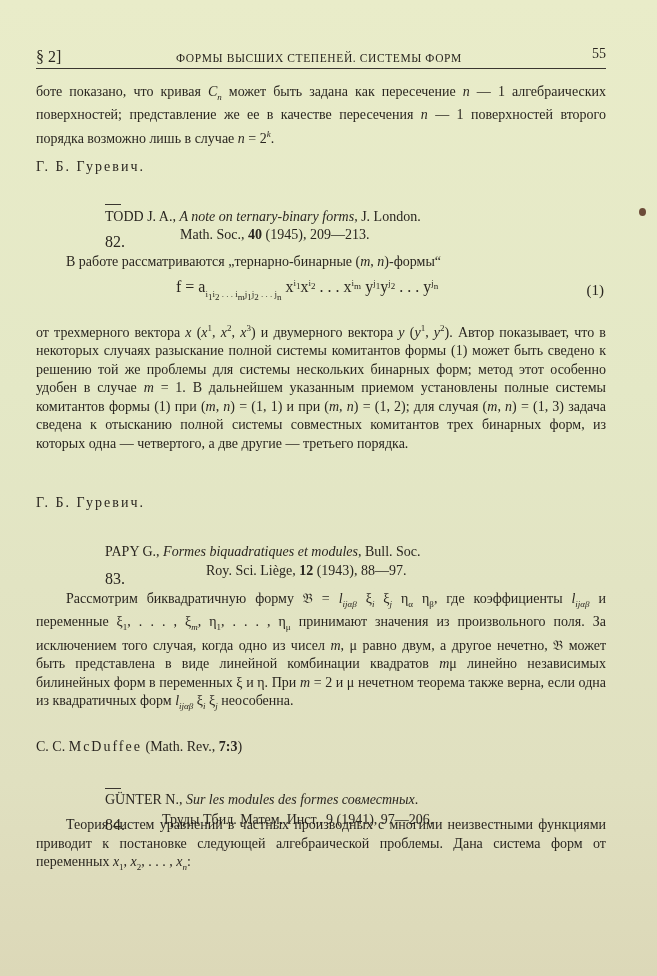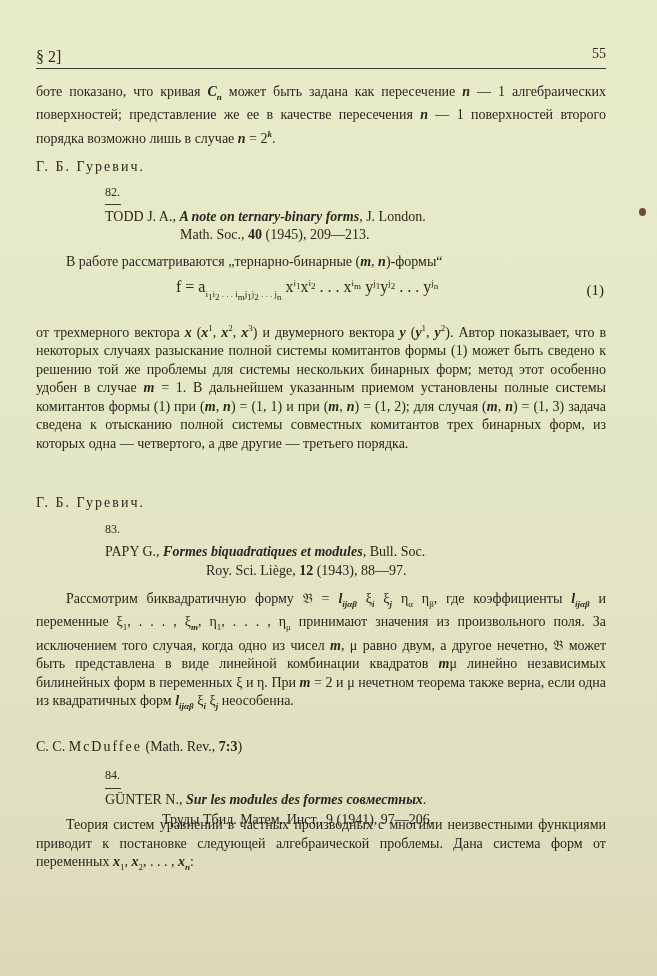--- a/index.html
+++ b/index.html
@@ -15,35 +15,36 @@
     position: absolute; top: 46px; left: 0; width: 570px; height: 22px;
     border-bottom: 1.2px solid #3a3630;
   }
   .hdr-sec { position: absolute; left: 0; top: 2px; font-size: 16px; }
   .hdr-title { position: absolute; left: 140px; top: 6px; font-size: 11.5px; letter-spacing: 0.6px; }
   .hdr-page { position: absolute; right: 0; top: 0; font-size: 14px; }
   .p { position: absolute; left: 0; width: 570px; font-size: 14px; line-height: 18.5px; text-align: justify; }
   .ind { text-indent: 30px; }
   .right { }
   .sig { letter-spacing: 2px; }
-  .num { position: absolute; left: 69px; font-size: 12px; }
+  .num { position: absolute; left: 69px; font-size: 16px; margin-top: 48px; }
   .num-ul { position: absolute; left: 69px; width: 16px; border-top: 1.5px solid #3a3630; }
   .ref { position: absolute; left: 69px; font-size: 14px; line-height: 18px; text-align: center; }
-  i { font-style: italic; font-weight: bold; }
+  i { font-style: italic; }
   .formula { position: absolute; left: 140px; top: 278px; font-size: 16px; }
   .eqno { position: absolute; right: 2px; top: 282px; font-size: 15px; }
   sub, sup { font-size: 9px; }
   .dot { position: absolute; left: 639px; top: 208px; width: 7px; height: 8px; border-radius: 50%; background: #6b4b38; }
 </style>
 </head>
 <body>
 
 <div class="page">
   <div class="header">
     <span class="hdr-sec">§ 2]</span>
+    <span class="hdr-title">ФОРМЫ ВЫСШИХ СТЕПЕНЕЙ. СИСТЕМЫ ФОРМ</span>
     <span class="hdr-page">55</span>
   </div>
 
   <div class="p" style="top:83px">боте показано, что кривая <i>C<sub>n</sub></i> может быть задана как пересечение <i>n</i> — 1 алгебраических поверхностей; представление же ее в качестве пересечения <i>n</i> — 1 поверхностей второго порядка возможно лишь в случае <i>n</i> = 2<sup><i>k</i></sup>.</div>
   <div class="p right sig" style="top:158px">Г. Б. Гуревич.</div>
 
   <div class="num" style="top:185px">82.</div>
   <div class="num-ul" style="top:204px"></div>
   <div class="ref" style="top:208px">TODD J. A., <i>A note on ternary-binary forms</i>, J. London.</div>
   <div class="ref" style="top:226px; left:144px">Math. Soc., <b>40</b> (1945), 209—213.</div>

